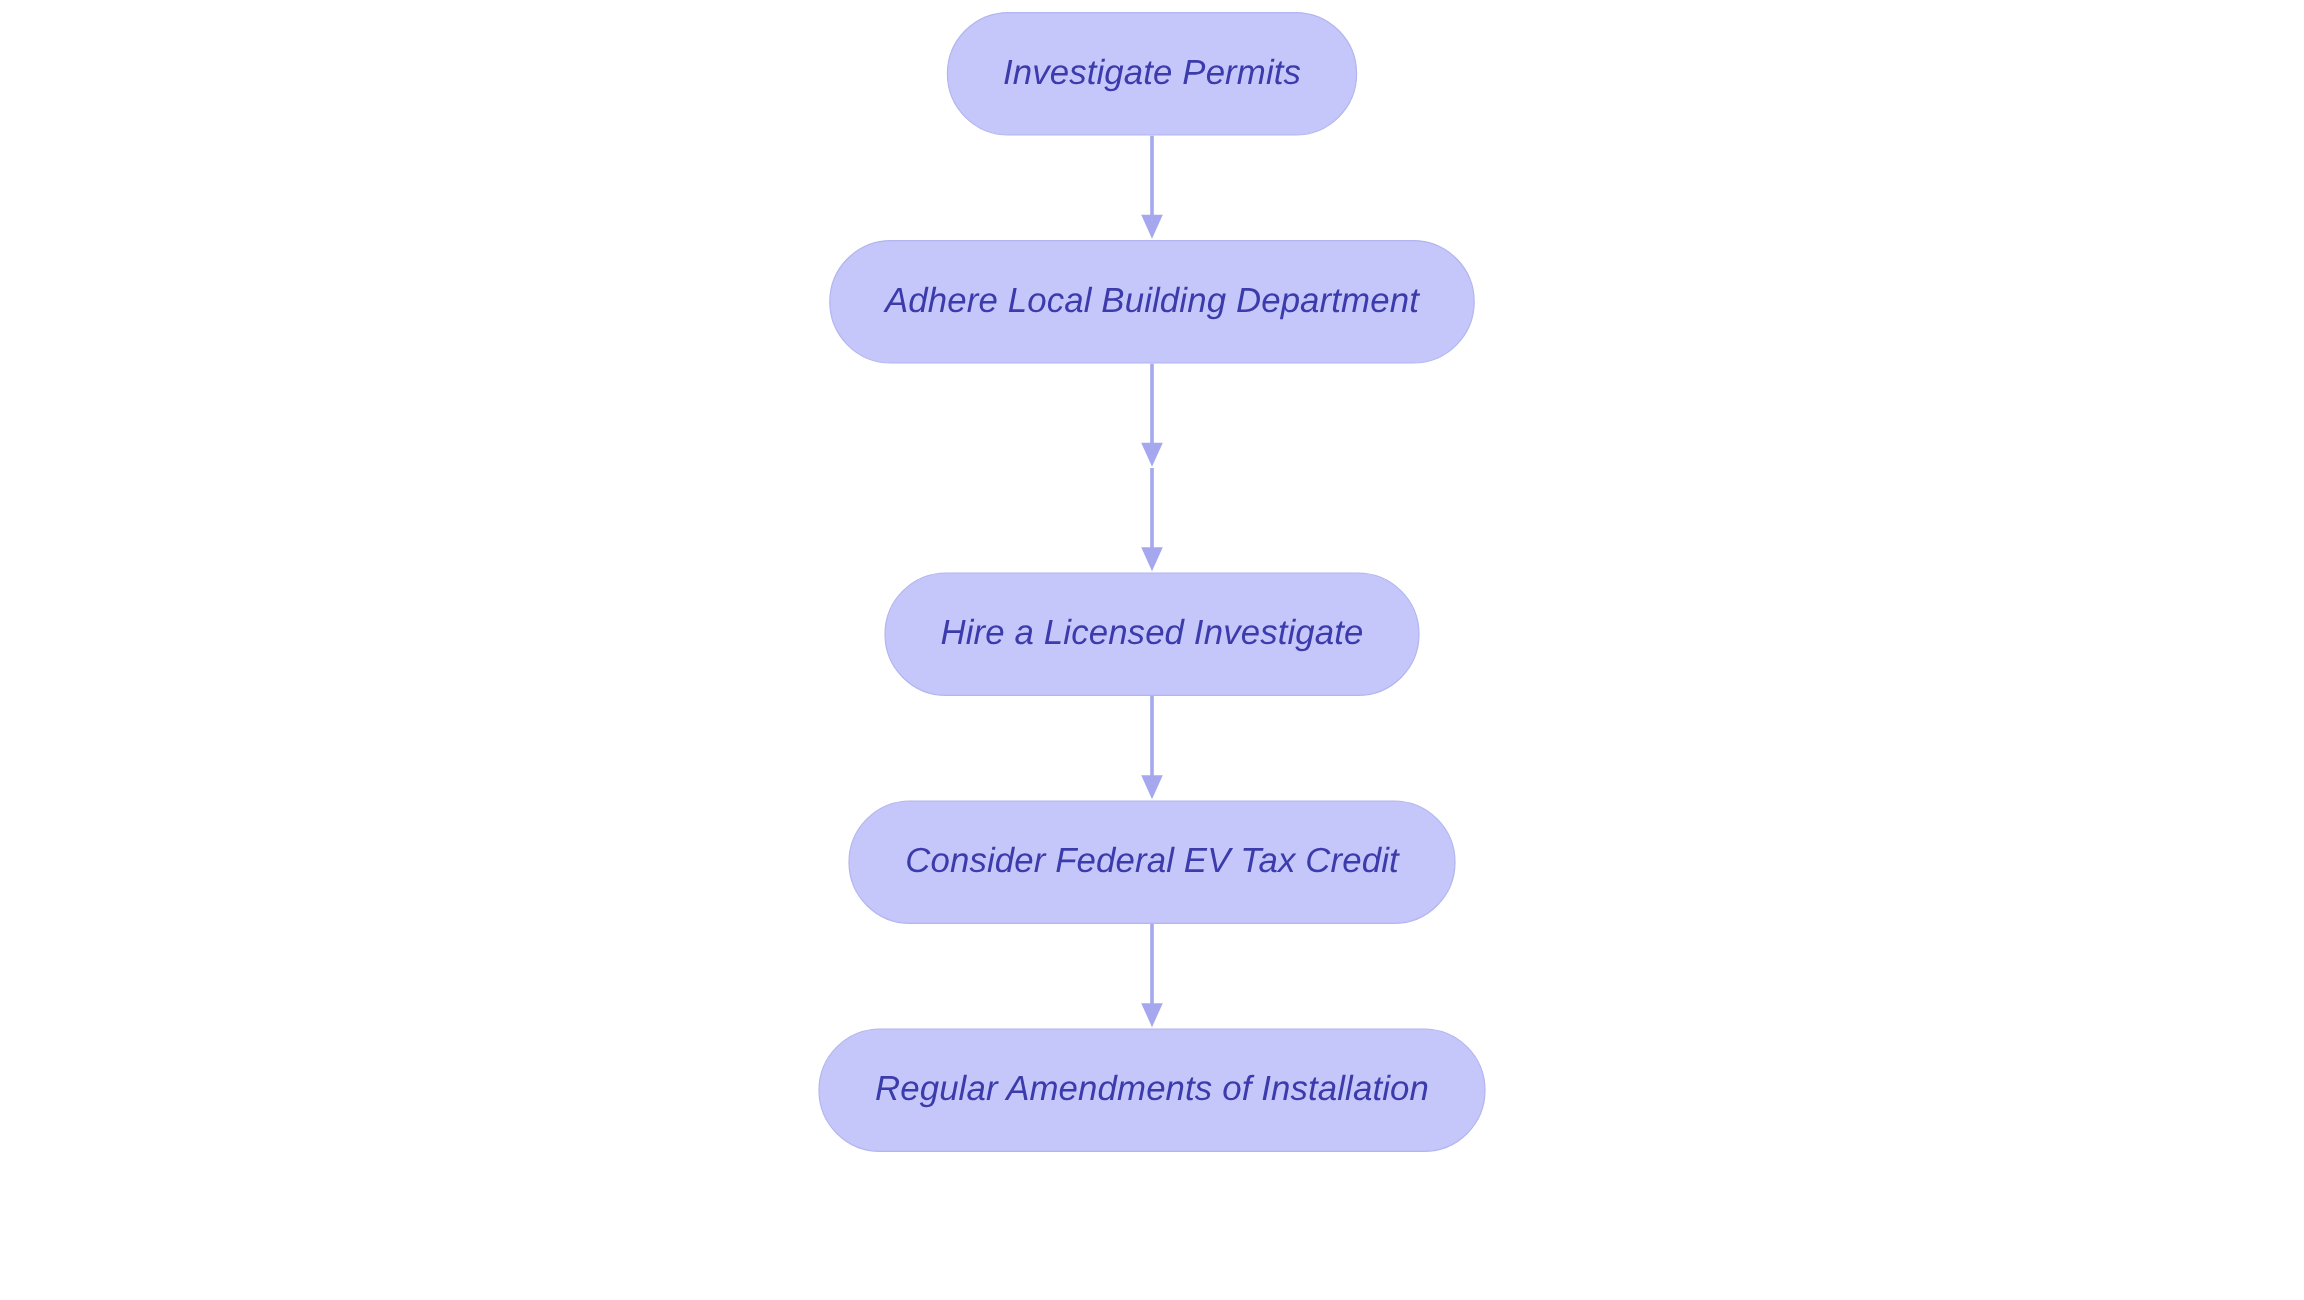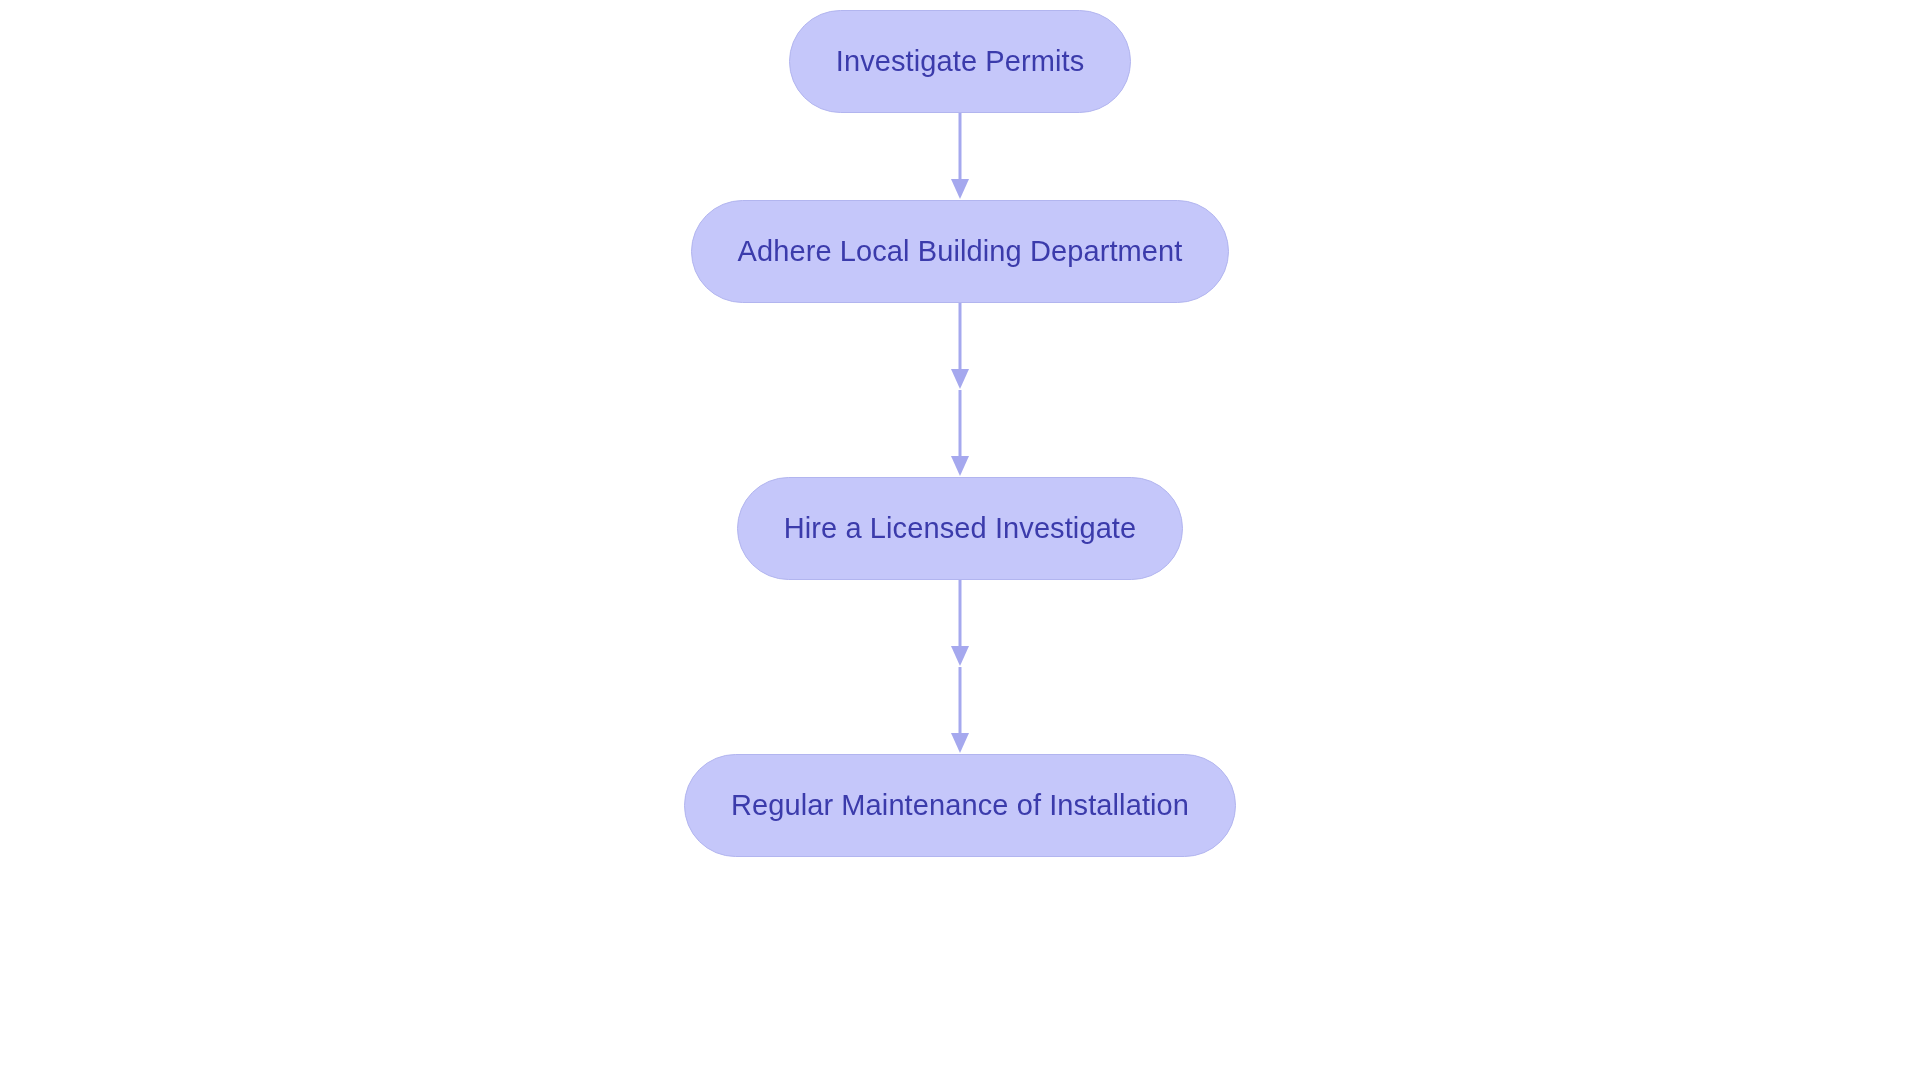--- a/index.html
+++ b/index.html
@@ -16,20 +16,21 @@
   }
 
   #flowchart {
     position: relative;
     width: 1920px;
     height: 1006px;
     background: #ffffff;
     display: flex;
     flex-direction: column;
     align-items: center;
+    font-style: italic;
   }
 
   .chain {
     display: flex;
     flex-direction: column;
     align-items: center;
     margin-top: 10px;
   }
 
   .node {
@@ -101,24 +102,27 @@
 
     <div class="node">
       <span class="node-label">Hire a Licensed Investigate</span>
     </div>
 
     <svg class="connector" viewBox="0 0 40 87">
       <line class="conn-line" x1="20" y1="0" x2="20" y2="67"></line>
       <polygon class="conn-head" points="11,66 29,66 20,86"></polygon>
     </svg>
 
+    <div class="node">
+      <span class="node-label">Consider Federal EV Tax Credit</span>
+    </div>
 
     <svg class="connector" viewBox="0 0 40 87">
       <line class="conn-line" x1="20" y1="0" x2="20" y2="67"></line>
       <polygon class="conn-head" points="11,66 29,66 20,86"></polygon>
     </svg>
 
     <div class="node">
-      <span class="node-label">Regular Maintenance of Installation</span>
+      <span class="node-label">Regular Amendments of Installation</span>
     </div>
 
   </div>
 </div>
 
 </body></html>

